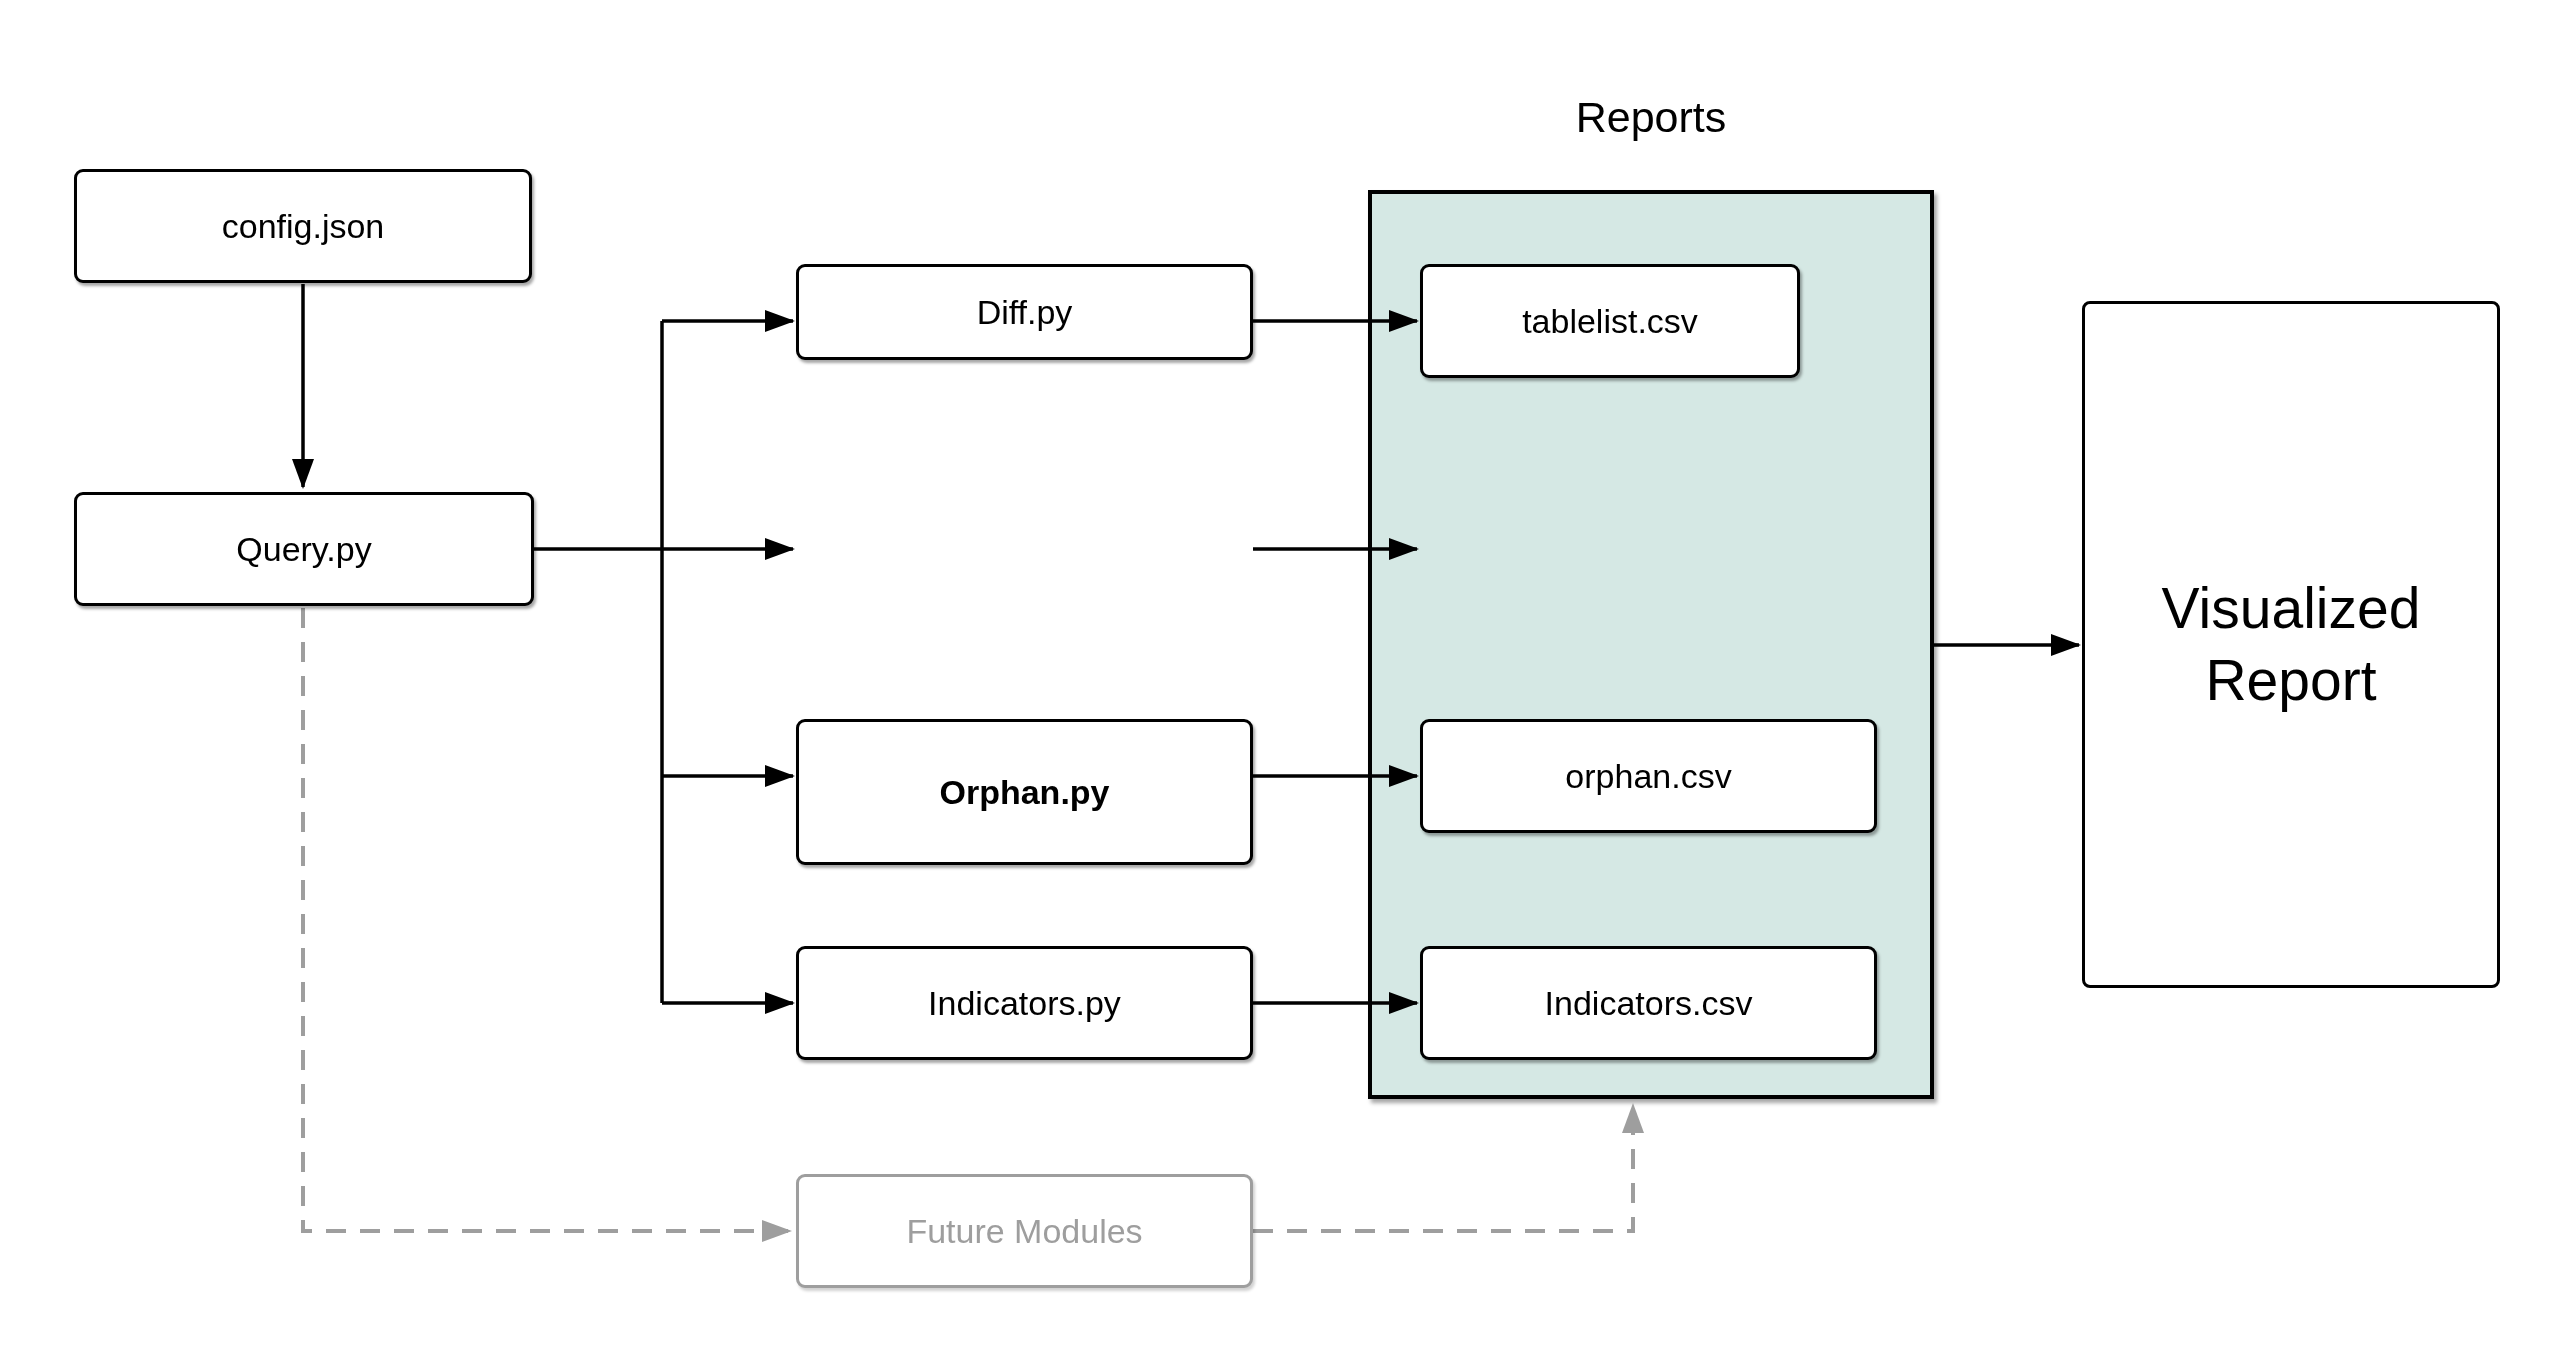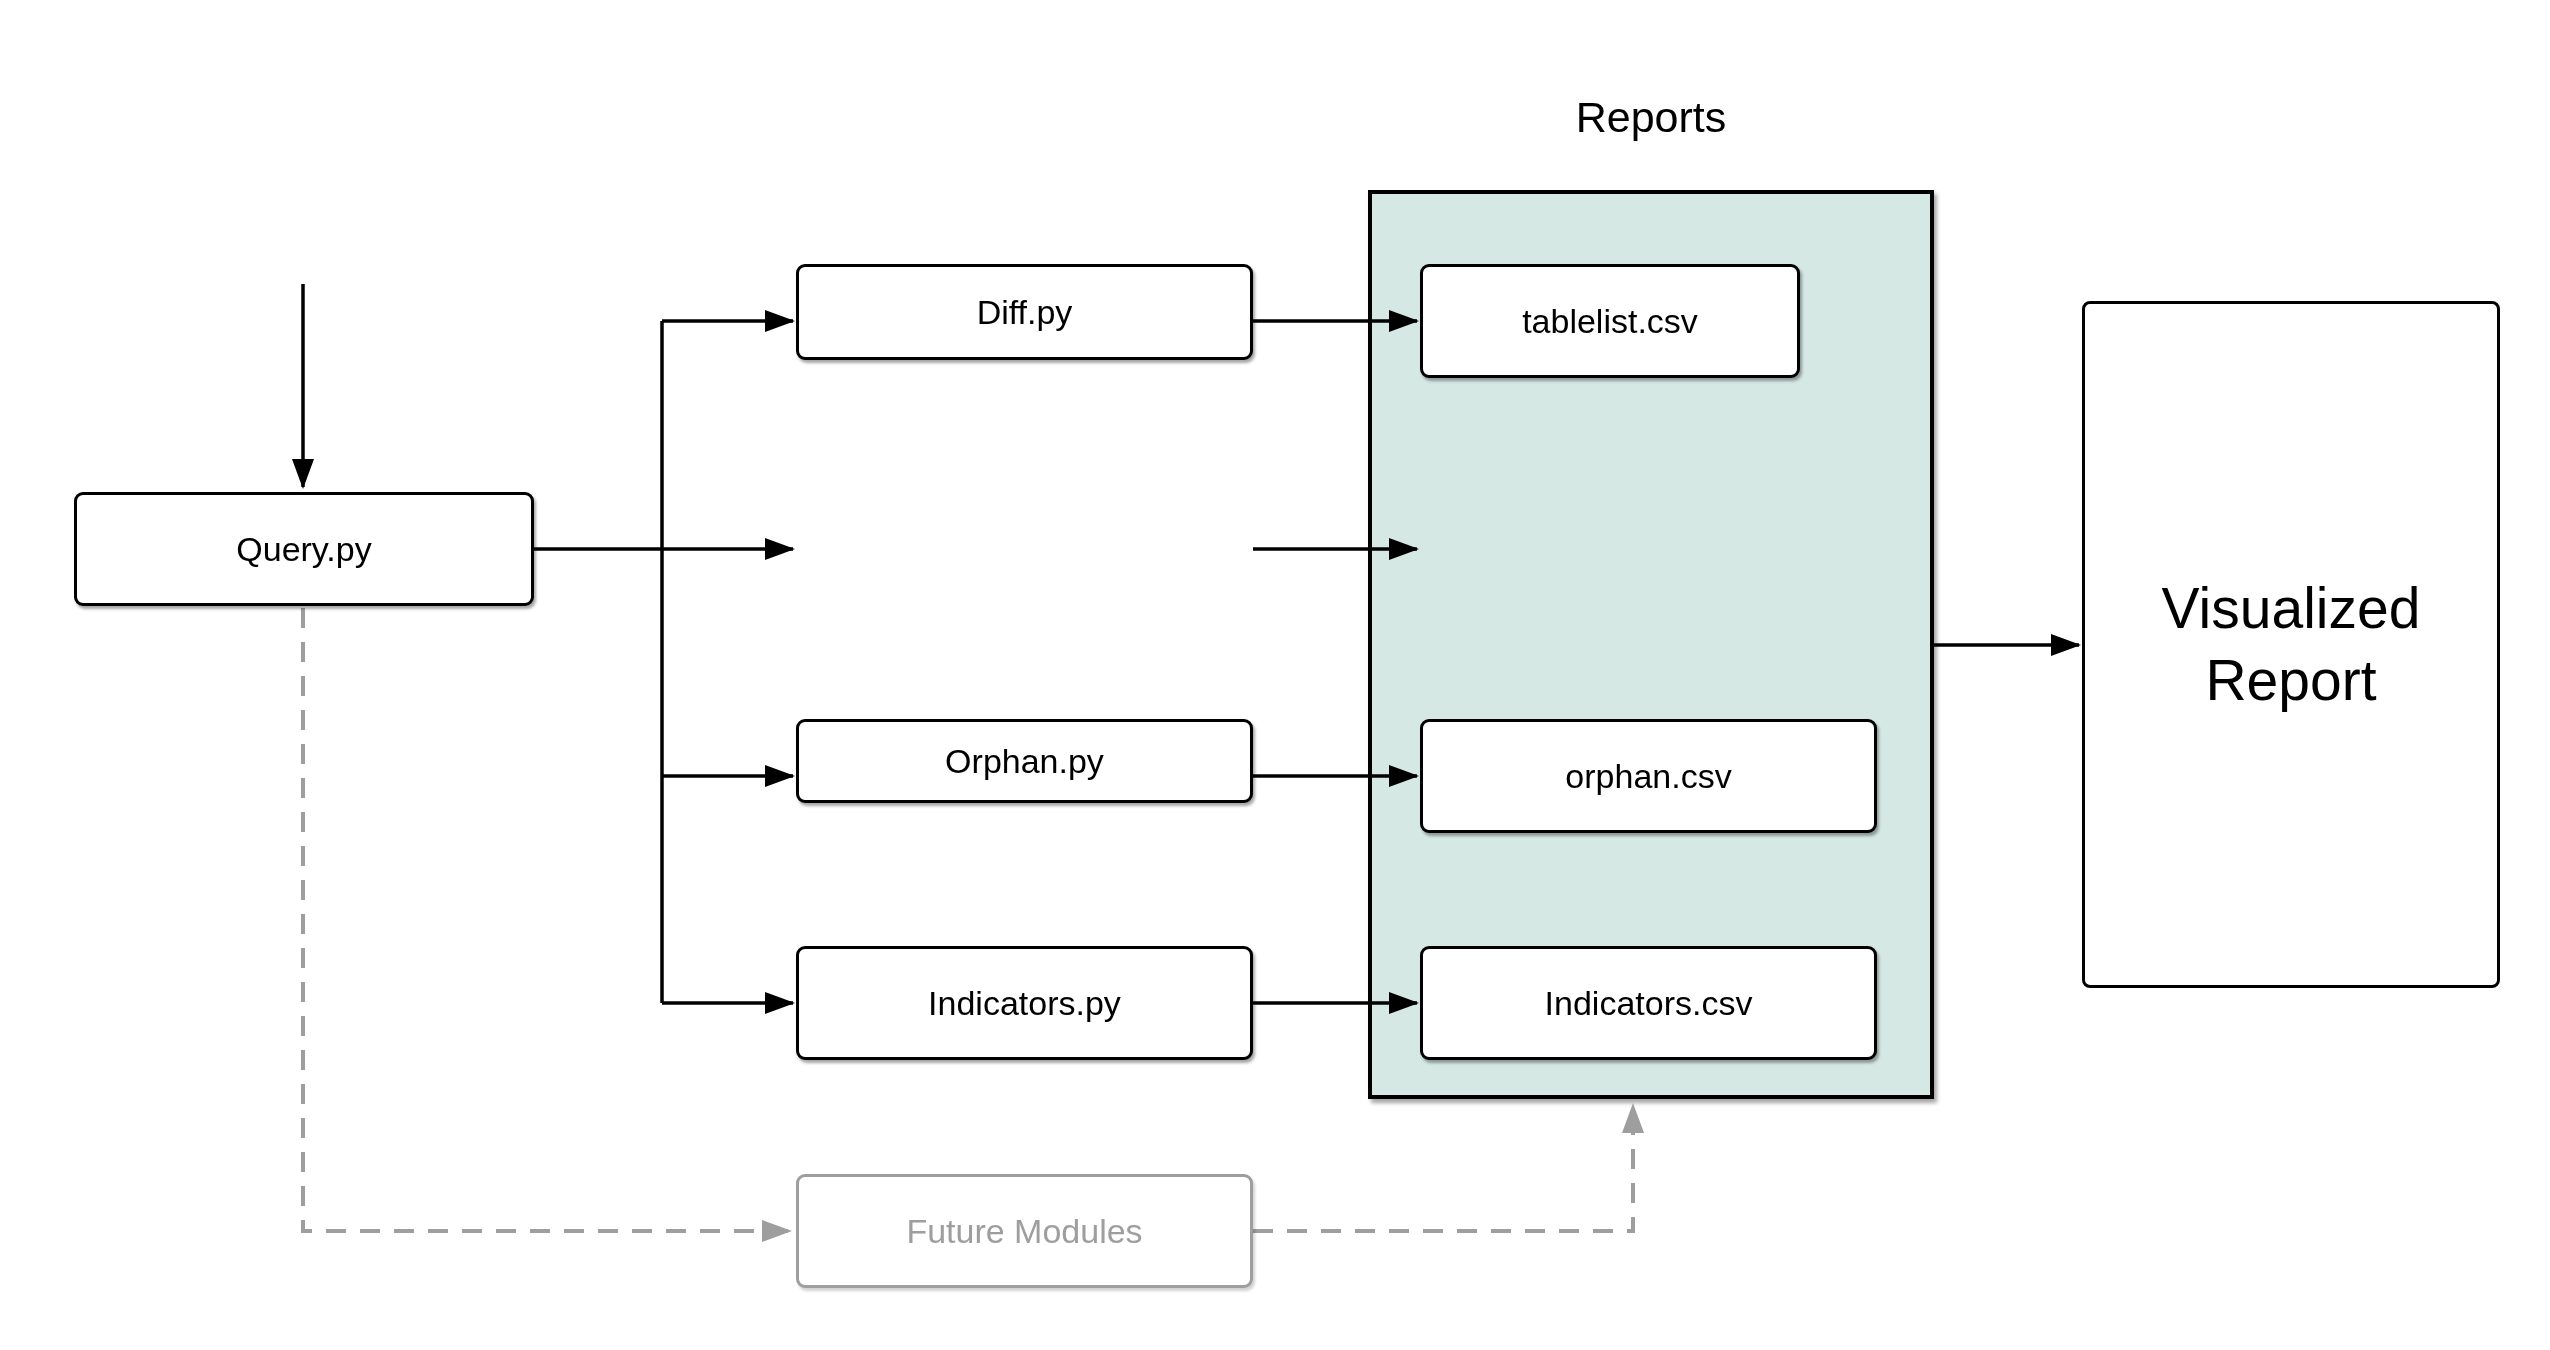--- a/index.html
+++ b/index.html
@@ -52,21 +52,21 @@
     display: flex; align-items: center; justify-content: center;
     text-align: center;
     font-size: 34px;
     box-shadow: 2px 3px 3px rgba(0,0,0,0.35);
     z-index: 3;
   }
   .n-config       { left:  74px; top: 169px; width: 458px; height: 114px; }
   .n-query        { left:  74px; top: 492px; width: 460px; height: 114px; }
   .n-diff         { left: 796px; top: 264px; width: 457px; height: 96px; }
   .n-missingness  { left: 796px; top: 492px; width: 457px; height: 114px; }
-  .n-orphan       { left: 796px; top: 719px; width: 457px; height: 84px; }
+  .n-orphan       { left: 796px; top: 719px; width: 457px; height: 146px; font-weight: bold; }
   .n-indicators   { left: 796px; top: 946px; width: 457px; height: 114px; }
   .n-tablelist    { left: 1420px; top: 264px; width: 380px; height: 114px; }
   .n-missingcsv   { left: 1420px; top: 492px; width: 457px; height: 114px; }
   .n-orphancsv    { left: 1420px; top: 719px; width: 457px; height: 114px; }
   .n-indicatorcsv { left: 1420px; top: 946px; width: 457px; height: 114px; }
   .n-visualized   {
     left: 2082px; top: 301px; width: 418px; height: 687px;
     border-radius: 8px; font-size: 57px; line-height: 1.25;
     padding: 0 30px; box-shadow: none;
   }
@@ -108,20 +108,23 @@
     <path class="e" d="M1253 549 L1417 549" marker-end="url(#ahb)"></path>
     <path class="e" d="M1253 776 L1417 776" marker-end="url(#ahb)"></path>
     <path class="e" d="M1253 1003 L1417 1003" marker-end="url(#ahb)"></path>
 
     <path class="e" d="M1934 645 L2079 645" marker-end="url(#ahb)"></path>
 
     <path class="e dashed" d="M303 608 L303 1231 L790 1231" marker-end="url(#ahg)"></path>
     <path class="e dashed" d="M1253 1231 L1633 1231 L1633 1105" marker-end="url(#ahg)"></path>
   </svg>
 
+  <div class="node n-config">
+    <span>config.json</span>
+  </div>
   <div class="node n-query">
     <span>Query.py</span>
   </div>
   <div class="node n-diff">
     <span>Diff.py</span>
   </div>
   <div class="node n-orphan">
     <span>Orphan.py</span>
   </div>
   <div class="node n-indicators">

